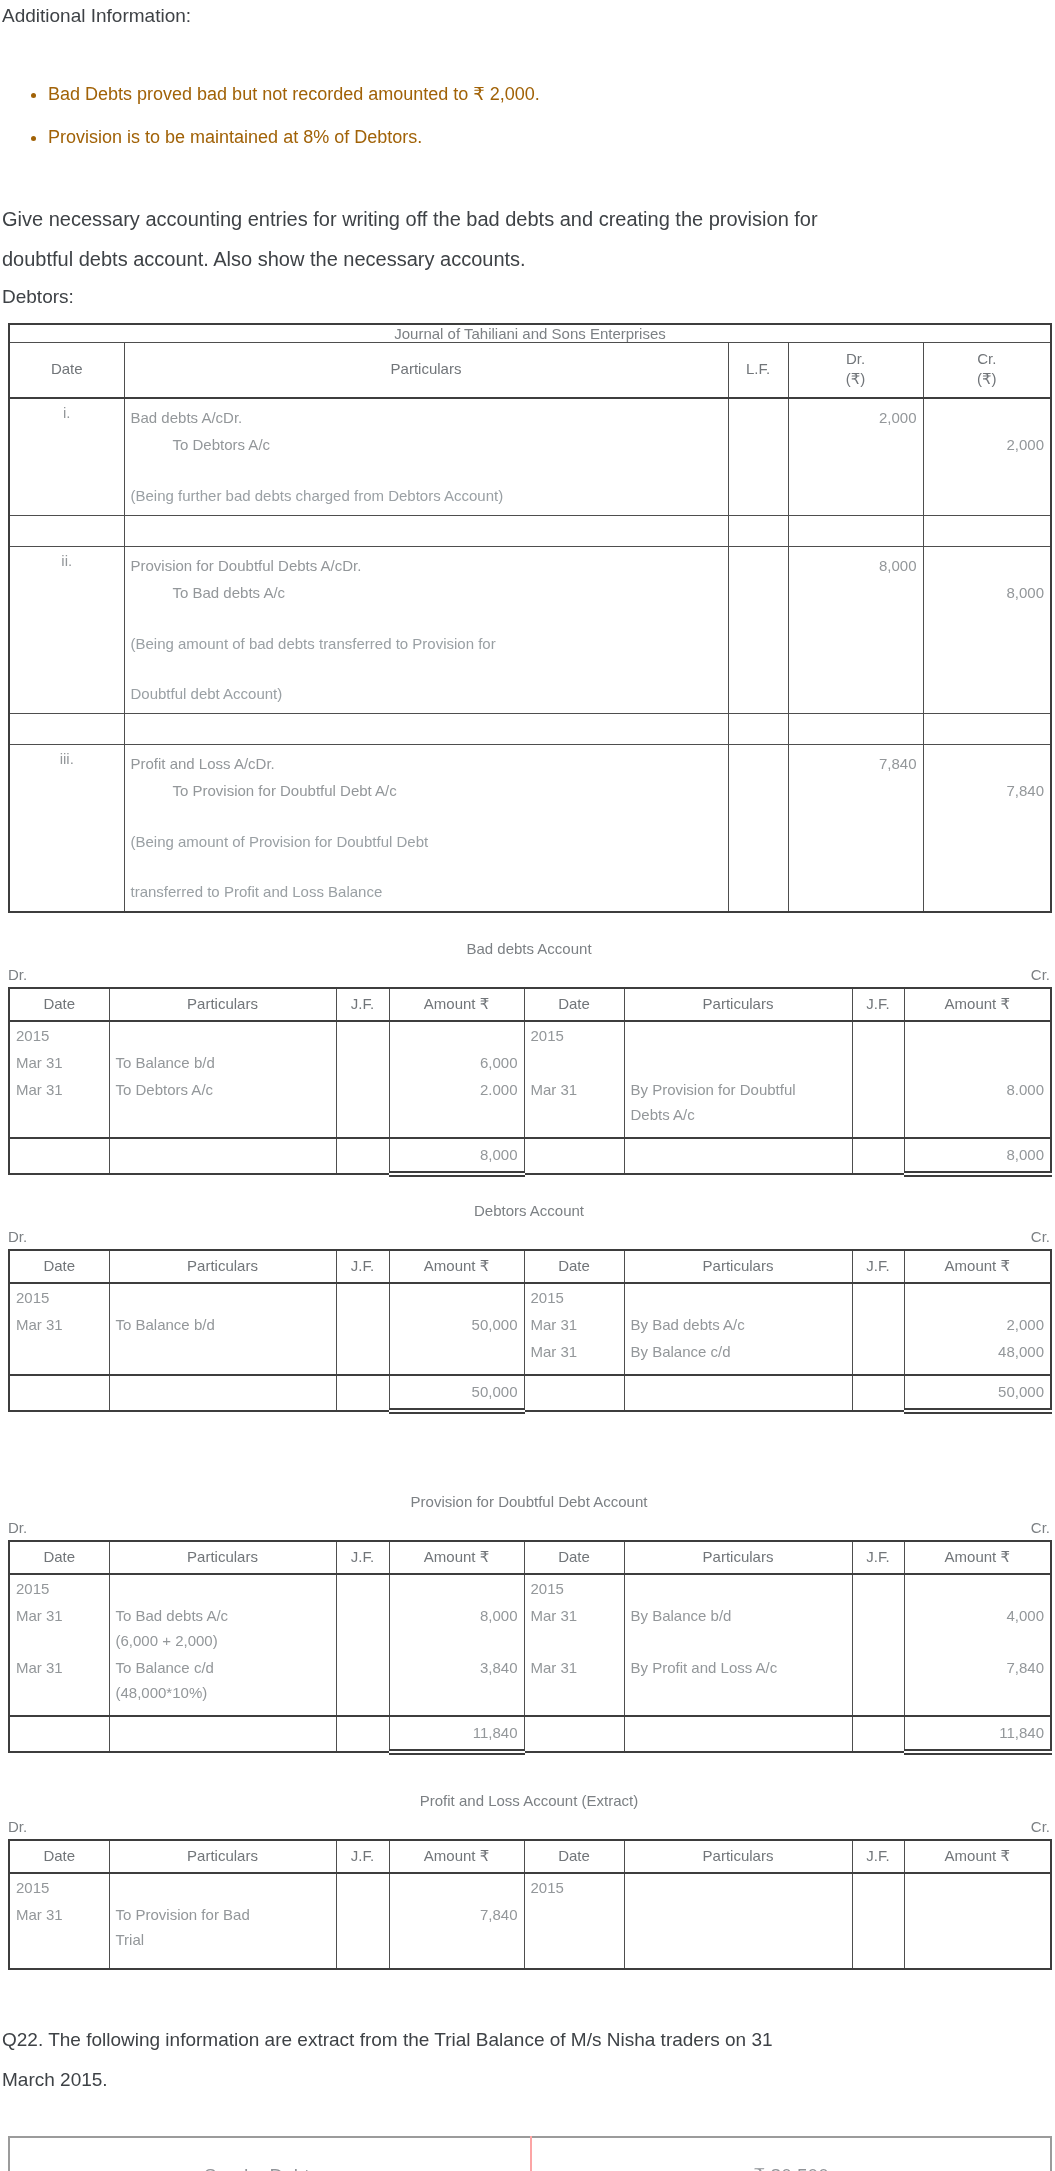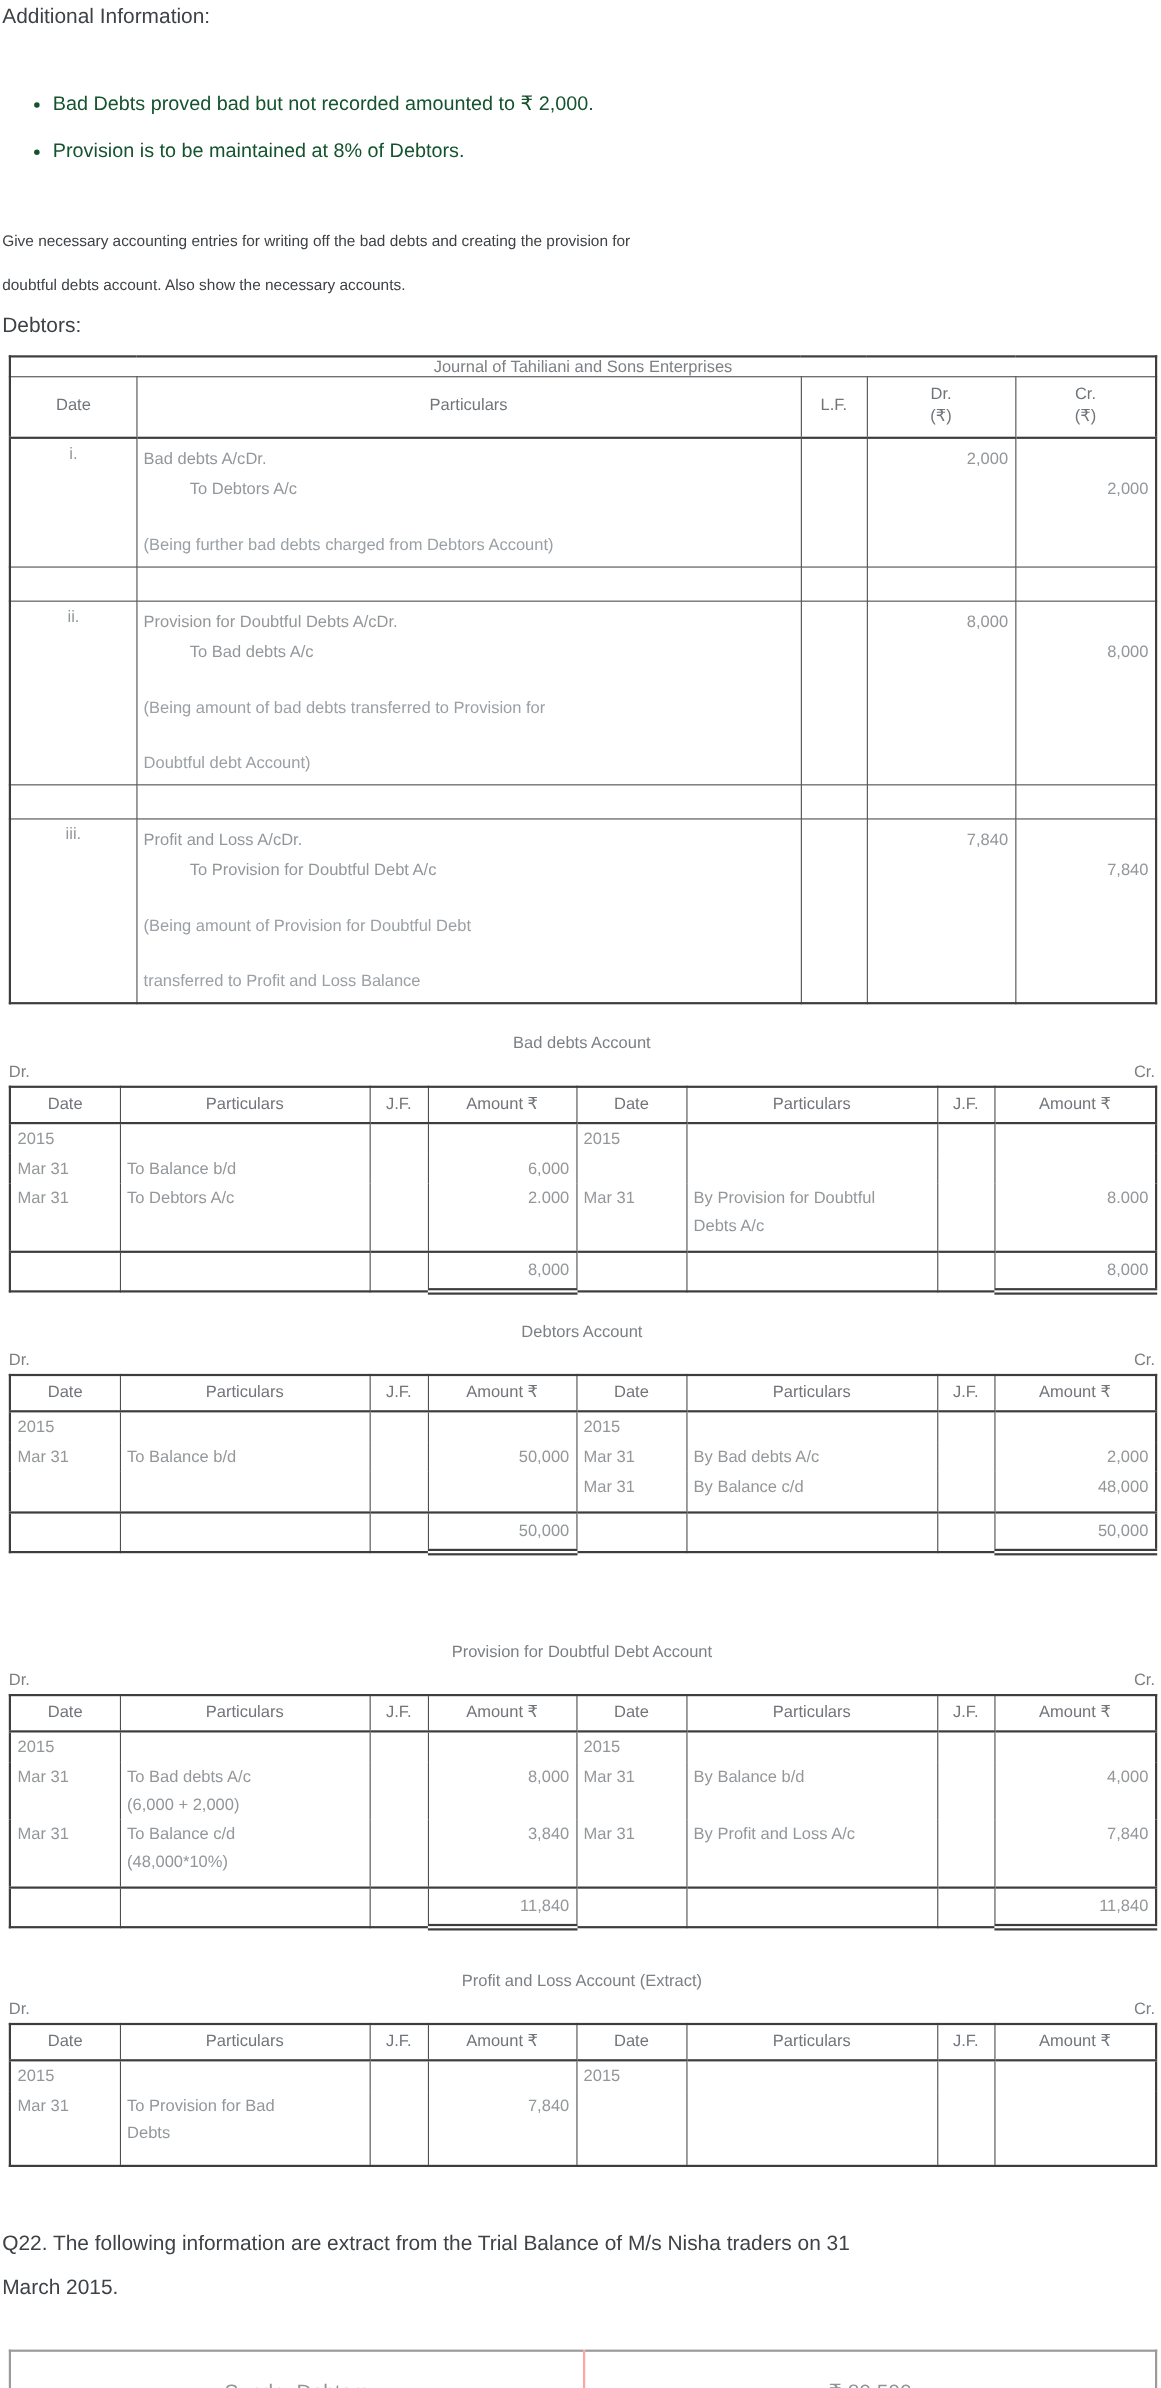--- a/index.html
+++ b/index.html
@@ -2,22 +2,22 @@
 <html><head>
 <meta charset="utf-8">
 <style>
   html,body{margin:0;padding:0;}
   body{
     width:1055px;height:2171px;overflow:hidden;background:#ffffff;
     font-family:"Liberation Sans","DejaVu Sans",sans-serif;color:#3e4246;
   }
   .h1{font-size:19px;font-weight:400;margin:4px 0 0 2px;line-height:24px;}
   ul.bullets{margin:54px 0 0 0;padding:0 0 0 48px;list-style:disc;}
-  ul.bullets li{font-size:18px;line-height:24px;margin:0 0 19px 0;color:#14532d;}
-  .para{margin:50px 0 0 2px;font-size:14px;line-height:40px;}
+  ul.bullets li{font-size:18px;line-height:24px;margin:0 0 19px 0;color:#a16207;}
+  .para{margin:50px 0 0 2px;font-size:20px;line-height:40px;}
   .sol{margin:0 0 0 2px;font-size:19px;line-height:36px;}
 
   
   table{border-spacing:0;}
   .jt{border-collapse:collapse;table-layout:fixed;width:1042px;margin:8px 0 0 8px;
       border:2px solid #3d3d3d;font-size:15px;color:#93979a;}
   .jt td{border:1px solid #4e4e4e;vertical-align:top;padding:0;overflow:hidden;}
   .jtt{text-align:center;color:#7c8084;padding:5px 0 6px;}
   .jh td{border-bottom:2px solid #3d3d3d;text-align:center;vertical-align:middle;
          color:#717579;padding:6px 0 8px;line-height:20px;}
@@ -455,21 +455,21 @@
           <td></td>
         <td class="ld">2015</td>
         <td></td>
           <td></td>
           <td></td>
       </tr>
       <tr class="plpad">
         <td class="ld">Mar 31</td>
         <td>
           <div class="lln">To Provision for Bad</div>
-          <div class="lln">Debts</div>
+          <div class="lln">Trial</div>
         </td>
         <td></td>
         <td class="la">7,840</td>
         <td></td>
           <td></td>
           <td></td>
           <td></td>
       </tr>
     </tbody>
   </table>

